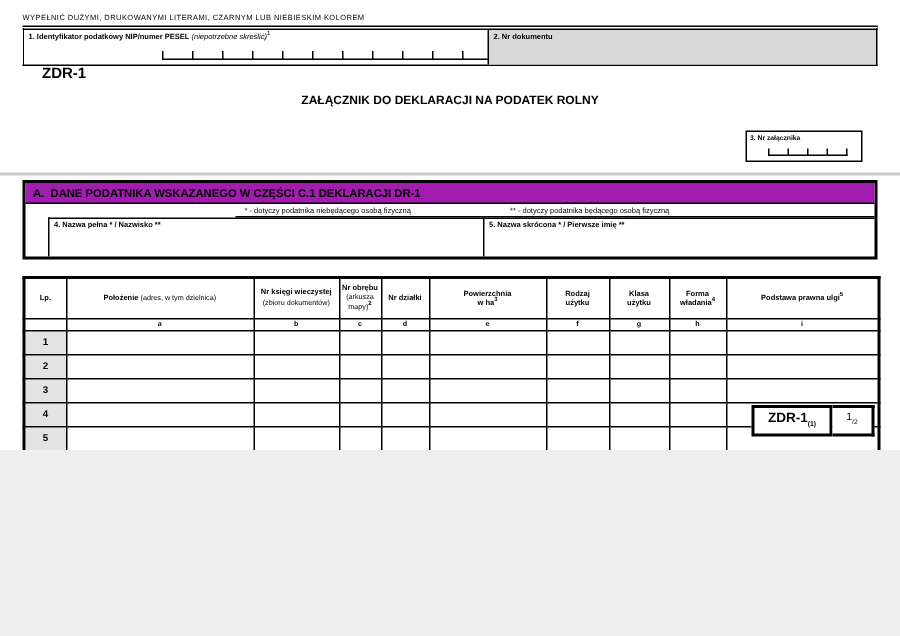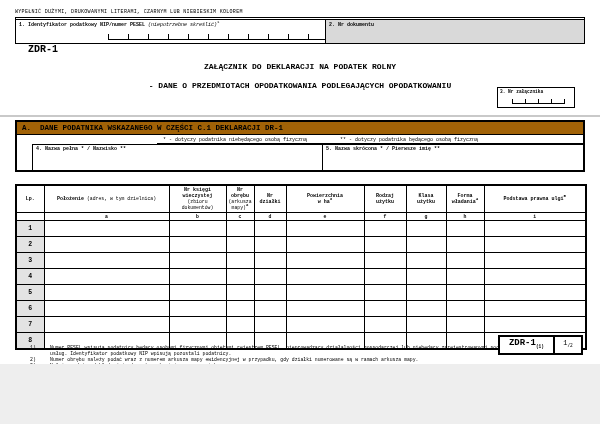--- a/index.html
+++ b/index.html
@@ -1,17 +1,17 @@
 <!DOCTYPE html>
 <html><head>
 <meta charset="utf-8">
 <style>
   html,body{margin:0;padding:0;background:#eee;}
-  .page{position:relative;width:600px;height:364px;background:#ffffff;
-        font-family:Liberation Mono, monospace;color:#000;overflow:hidden;}
+  .page{position:relative;width:600px;height:300px;background:#ffffff;
+        font-family:Liberation Sans, sans-serif;color:#000;overflow:hidden;}
   .b{font-weight:bold;}
   .it{font-style:italic;}
   sup{font-size:4px;vertical-align:super;line-height:0;}
 
   .instr{position:absolute;left:15px;top:9px;font-size:5px;letter-spacing:.3px;}
 
   .top-row{position:absolute;left:15px;top:17px;width:570px;height:27px;display:flex;
            box-sizing:border-box;border:1px solid #000;border-top:3px double #000;}
   .box1{width:310px;position:relative;border-right:1px solid #000;box-sizing:border-box;}
   .box1-label{position:absolute;left:3px;top:2px;font-size:5px;white-space:nowrap;}
@@ -27,21 +27,21 @@
   .title{position:absolute;left:0;top:62px;width:600px;text-align:center;font-size:8px;font-weight:bold;}
   .subtitle{position:absolute;left:0;top:81px;width:600px;text-align:center;font-size:8px;font-weight:bold;}
 
   .box3{position:absolute;left:497px;top:87px;width:78px;height:21px;border:1px solid #000;box-sizing:border-box;}
   .box3-label{position:absolute;left:2px;top:1px;font-size:4.5px;font-weight:bold;}
   .box3 .comb{left:14px;bottom:3px;}
 
   .gray-band{position:absolute;left:0;top:115px;width:600px;height:2px;background:#c9c9c9;}
 
   .section-a{position:absolute;left:15px;top:120px;width:570px;box-sizing:border-box;border:2px solid #000;}
-  .sec-bar{background:#a16207;font-size:7.5px;font-weight:bold;padding:2px 3px 2px 5px;border-bottom:1px solid #000;}
+  .sec-bar{background:#a21caf;font-size:7.5px;font-weight:bold;padding:2px 3px 2px 5px;border-bottom:1px solid #000;}
   .legend-row{position:relative;height:9px;font-size:5px;}
   .legend-underline{position:absolute;left:140px;right:0;bottom:0;height:0;border-bottom:1px solid #000;}
   .legend-1{position:absolute;left:146px;top:2px;}
   .legend-2{position:absolute;left:323px;top:2px;}
   .fields-row{margin-left:15px;display:flex;height:25px;border-top:1px solid #000;border-left:1px solid #000;}
   .field{position:relative;box-sizing:border-box;}
   .field-4{width:290px;border-right:1px solid #000;}
   .field-5{flex:1;}
   .field-label{position:absolute;left:3px;top:1px;font-size:5px;font-weight:bold;}
 
@@ -95,21 +95,20 @@
           <span class="comb-cell"></span>
         </div>
     </div>
     <div class="box2">
       <div class="box2-label">2. Nr dokumentu</div>
     </div>
   </div>
 
   <div class="code">ZDR-1</div>
   <div class="title">ZAŁĄCZNIK DO DEKLARACJI NA PODATEK ROLNY</div>
-  <div class="subtitle">- DANE O PRZEDMIOTACH OPODATKOWANIA PODLEGAJĄCYCH OPODATKOWANIU</div>
 
   <div class="box3">
     <div class="box3-label">3. Nr załącznika</div>
     <div class="comb comb-sm">
         <span class="comb-cell"></span>
         <span class="comb-cell"></span>
         <span class="comb-cell"></span>
         <span class="comb-cell"></span>
       </div>
   </div>

